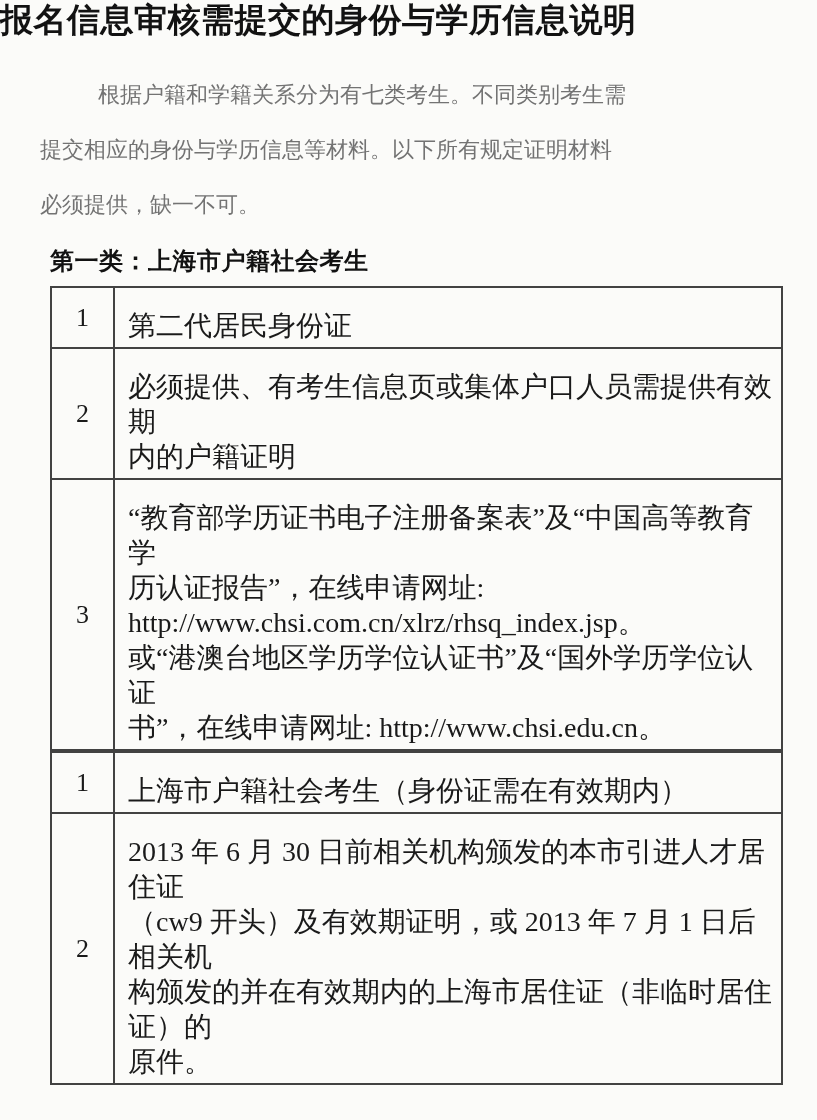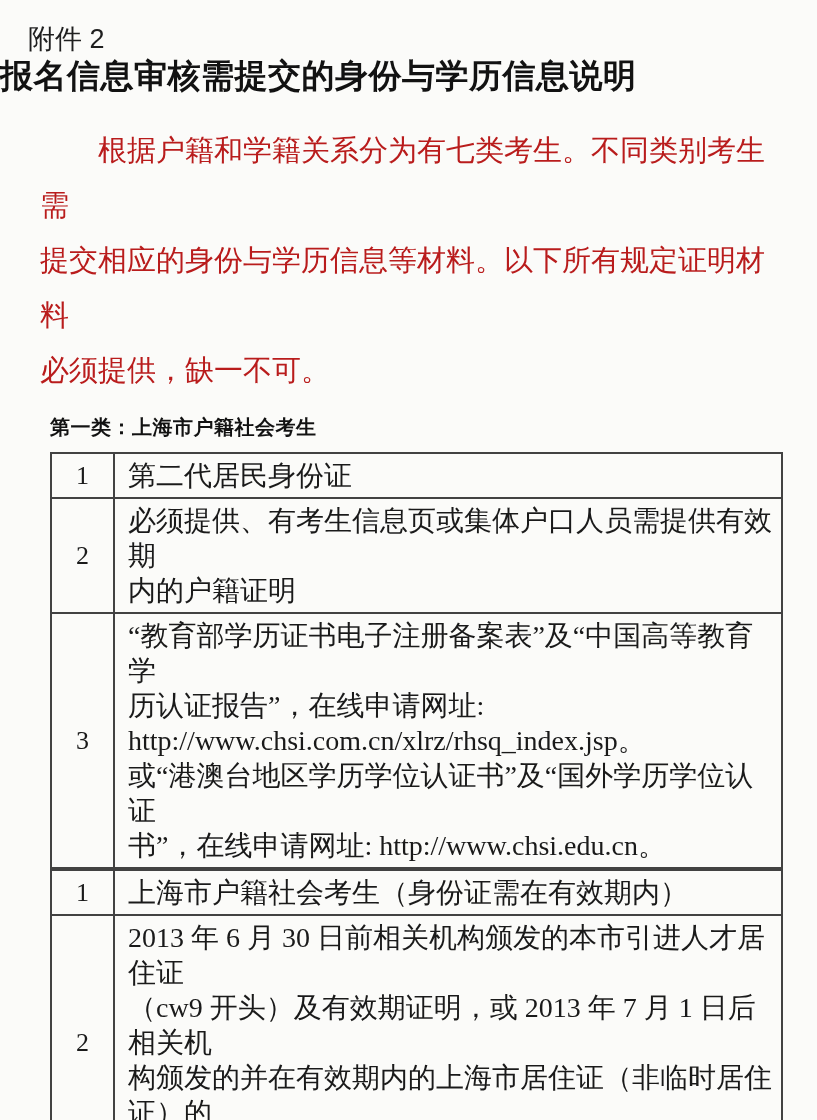--- a/index.html
+++ b/index.html
@@ -27,31 +27,31 @@
     text-align: left;
     font-family: "Liberation Serif", "DejaVu Serif", serif;
     font-weight: bold;
     font-size: 33px;
     line-height: 41px;
     letter-spacing: 0.5px;
     color: #121212;
   }
   .intro {
     margin: 26px 30px 0 40px;
-    font-size: 29px;
+    font-size: 22px;
     line-height: 55px;
     text-indent: 58px;
     white-space: pre-line;
-    color: #b91c1c;
+    color: #737373;
   }
   .section-heading {
     margin: 10px 0 6px 50px;
     font-family: "Liberation Sans", "DejaVu Sans", sans-serif;
     font-weight: bold;
-    font-size: 20px;
+    font-size: 24px;
     line-height: 38px;
     letter-spacing: 0.5px;
     color: #121212;
   }
   table.info-table {
     margin-left: 50px;
     width: 733px;
     border-collapse: collapse;
     table-layout: fixed;
   }
@@ -59,33 +59,32 @@
     border: 2px solid #424242;
     vertical-align: middle;
   }
   td.row-num {
     width: 63px;
     text-align: center;
     font-size: 26px;
     color: #1a1a1a;
   }
   td.row-text {
-    padding: 4px 8px 4px 13px;
+    padding: 20px 8px 4px 13px;
     font-size: 28px;
     line-height: 35px;
     white-space: pre-line;
     color: #1a1a1a;
   }
 </style>
 </head>
 <body>
 
 <div class="page">
 
-  <div class="attachment-label">附件 2</div>
 
   <h1 class="doc-title">报名信息审核需提交的身份与学历信息说明</h1>
 
   <p class="intro">根据户籍和学籍关系分为有七类考生。不同类别考生需
 提交相应的身份与学历信息等材料。以下所有规定证明材料
 必须提供，缺一不可。</p>
 
   <h2 class="section-heading">第一类：上海市户籍社会考生</h2>
 
   <table class="info-table">

